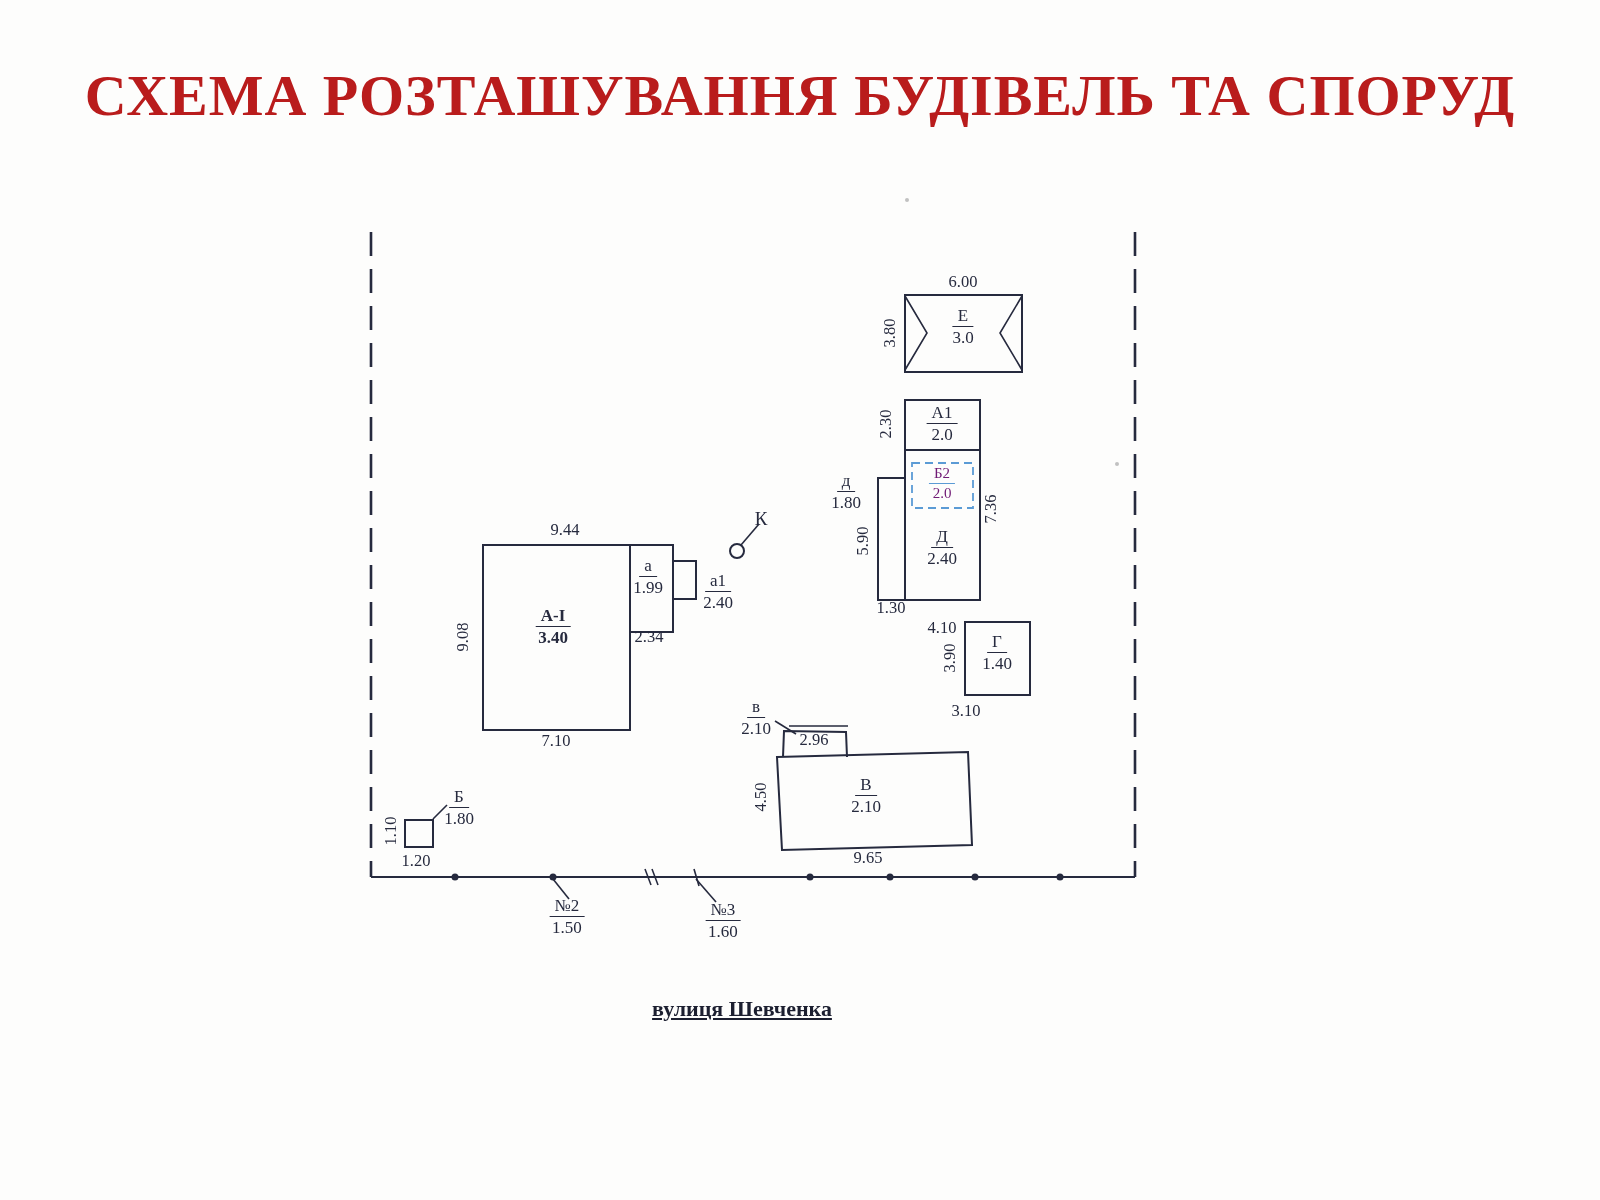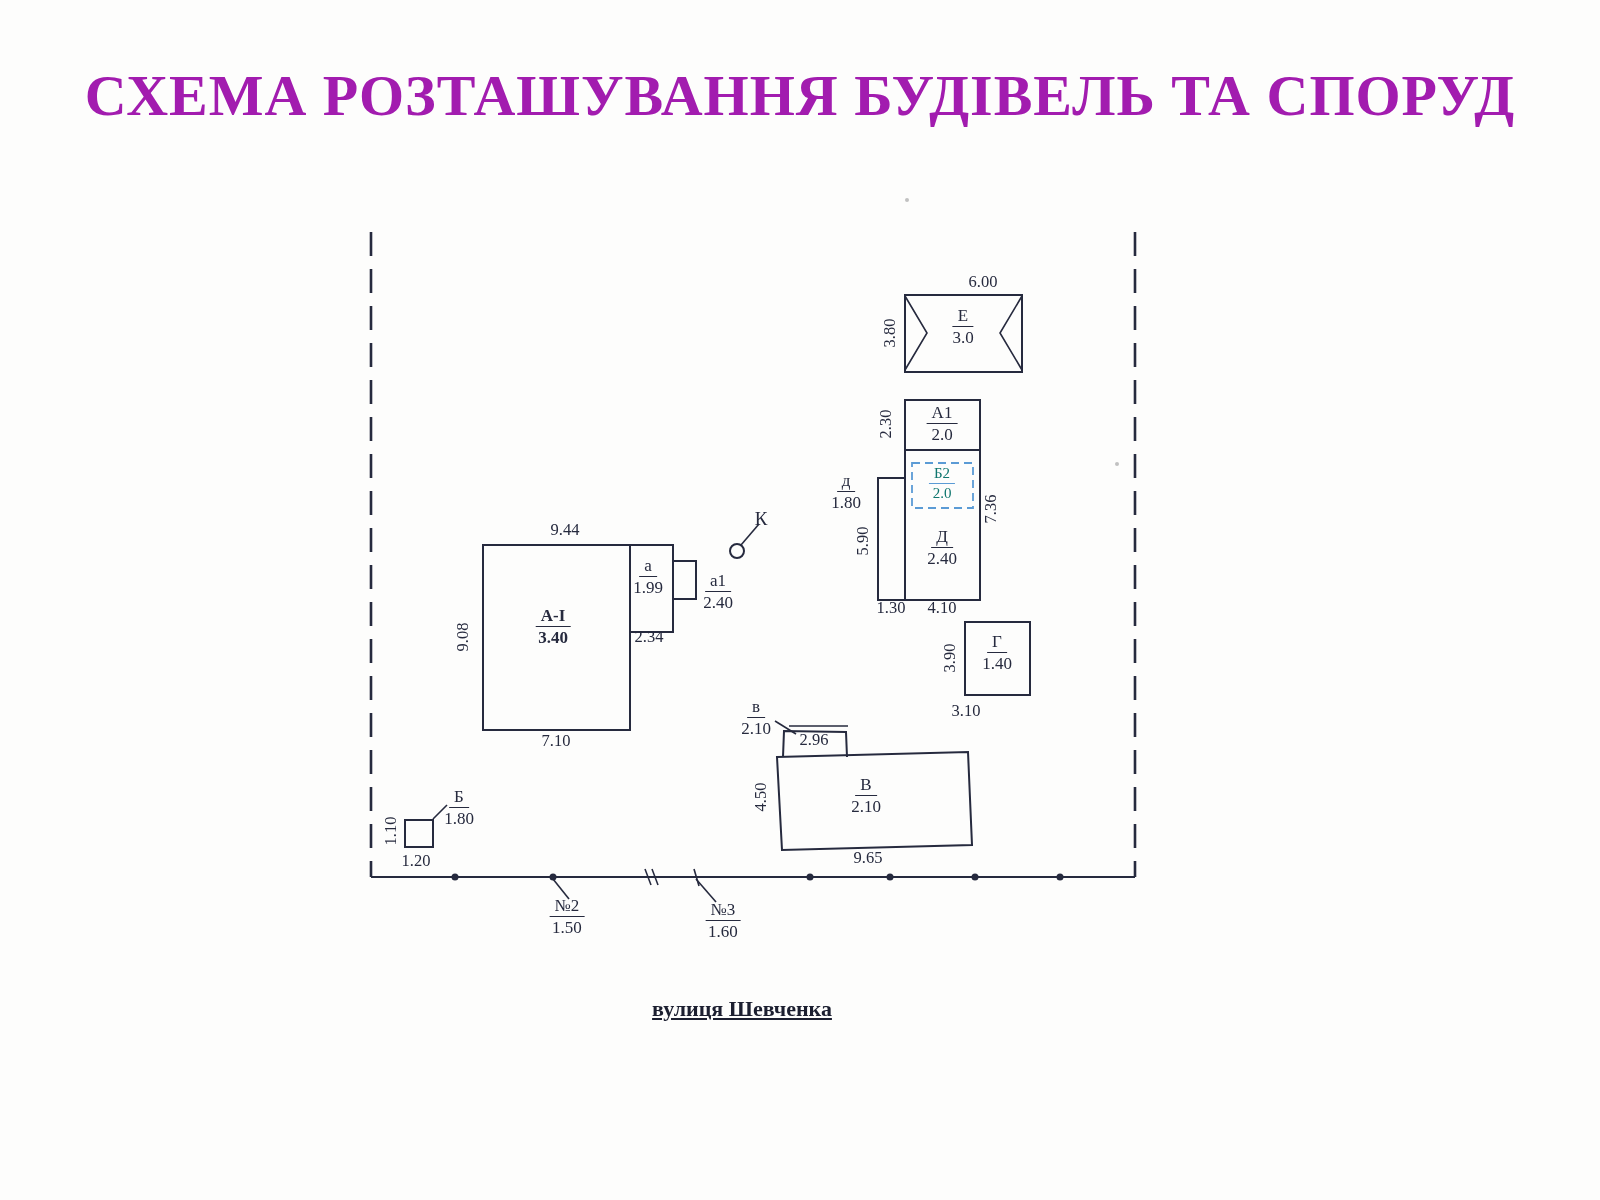--- a/index.html
+++ b/index.html
@@ -6,39 +6,39 @@
   html,body { background:#ffffff; }
   .page {
     position:relative; width:1600px; height:1200px;
     background:#fdfdfc; overflow:hidden;
     font-family:"Liberation Serif","DejaVu Serif",serif;
     color:#262a3e;
   }
   .title {
     position:absolute; top:62px; left:0; width:100%;
     text-align:center; font-weight:bold; font-size:58px;
-    letter-spacing:1px; color:#a21caf; white-space:nowrap;
+    letter-spacing:1px; color:#b91c1c; white-space:nowrap;
   }
   .plan { position:absolute; left:0; top:0; width:1600px; height:1200px; }
   .plan line,.plan rect,.plan polyline,.plan polygon,.plan circle,.plan path {
     stroke:#262a3e; fill:none; stroke-width:2; stroke-linecap:butt;
   }
   .plan .dashed { stroke-dasharray:24 13; stroke-width:2.6; }
   .plan .dot  { fill:#262a3e; stroke:none; }
   .plan .blue { stroke:#5b9bd5; stroke-width:1.8; stroke-dasharray:8 5; }
   .plan .thin { stroke-width:1.6; }
   .plan .speck{ fill:#9a9a9a; stroke:none; opacity:.6; }
   .frac {
     position:absolute; display:flex; flex-direction:column; align-items:center;
     font-size:17px; line-height:1.12; transform:translateX(-50%);
     color:#262a3e; white-space:nowrap;
   }
   .frac .top { border-bottom:1.5px solid #262a3e; padding:0 5px 1px; }
   .frac .bot { padding-top:1px; }
-  .frac.blue-txt { color:#0f766e; }
+  .frac.blue-txt { color:#701a75; }
   .frac.blue-txt .top { border-color:#5b9bd5; }
   .dim {
     position:absolute; font-size:16.5px; white-space:nowrap;
     transform:translate(-50%,-50%); color:#262a3e;
   }
   .dim.v { transform:translate(-50%,-50%) rotate(-90deg); }
   .dim.big { font-size:19px; }
   .street {
     position:absolute; transform:translateX(-50%);
     font-size:22px; font-weight:600; text-decoration:underline;
@@ -151,27 +151,27 @@
 
   <div class="frac" style="left:567px; top:896px;">
     <span class="top">№2</span>
     <span class="bot">1.50</span>
   </div>
   <div class="frac" style="left:723px; top:900px;">
     <span class="top">№3</span>
     <span class="bot">1.60</span>
   </div>
 
-  <div class="dim" style="left:963px; top:282px;margin-left:20px;">6.00</div>
+  <div class="dim" style="left:963px; top:282px;">6.00</div>
   <div class="dim v" style="left:890px; top:333px;">3.80</div>
   <div class="dim v" style="left:886px; top:424px;">2.30</div>
   <div class="dim v" style="left:863px; top:541px;">5.90</div>
   <div class="dim v" style="left:991px; top:509px;">7.36</div>
   <div class="dim" style="left:891px; top:608px;">1.30</div>
-  <div class="dim" style="left:942px; top:608px;">4.10</div>
+  <div class="dim" style="left:942px; top:628px;">4.10</div>
   <div class="dim v" style="left:950px; top:658px;">3.90</div>
   <div class="dim" style="left:966px; top:711px;">3.10</div>
   <div class="dim" style="left:565px; top:530px;">9.44</div>
   <div class="dim v" style="left:463px; top:637px;">9.08</div>
   <div class="dim" style="left:556px; top:741px;">7.10</div>
   <div class="dim" style="left:649px; top:637px;">2.34</div>
   <div class="dim v" style="left:761px; top:797px;">4.50</div>
   <div class="dim" style="left:868px; top:858px;">9.65</div>
   <div class="dim" style="left:814px; top:740px;">2.96</div>
   <div class="dim v" style="left:391px; top:831px;">1.10</div>

